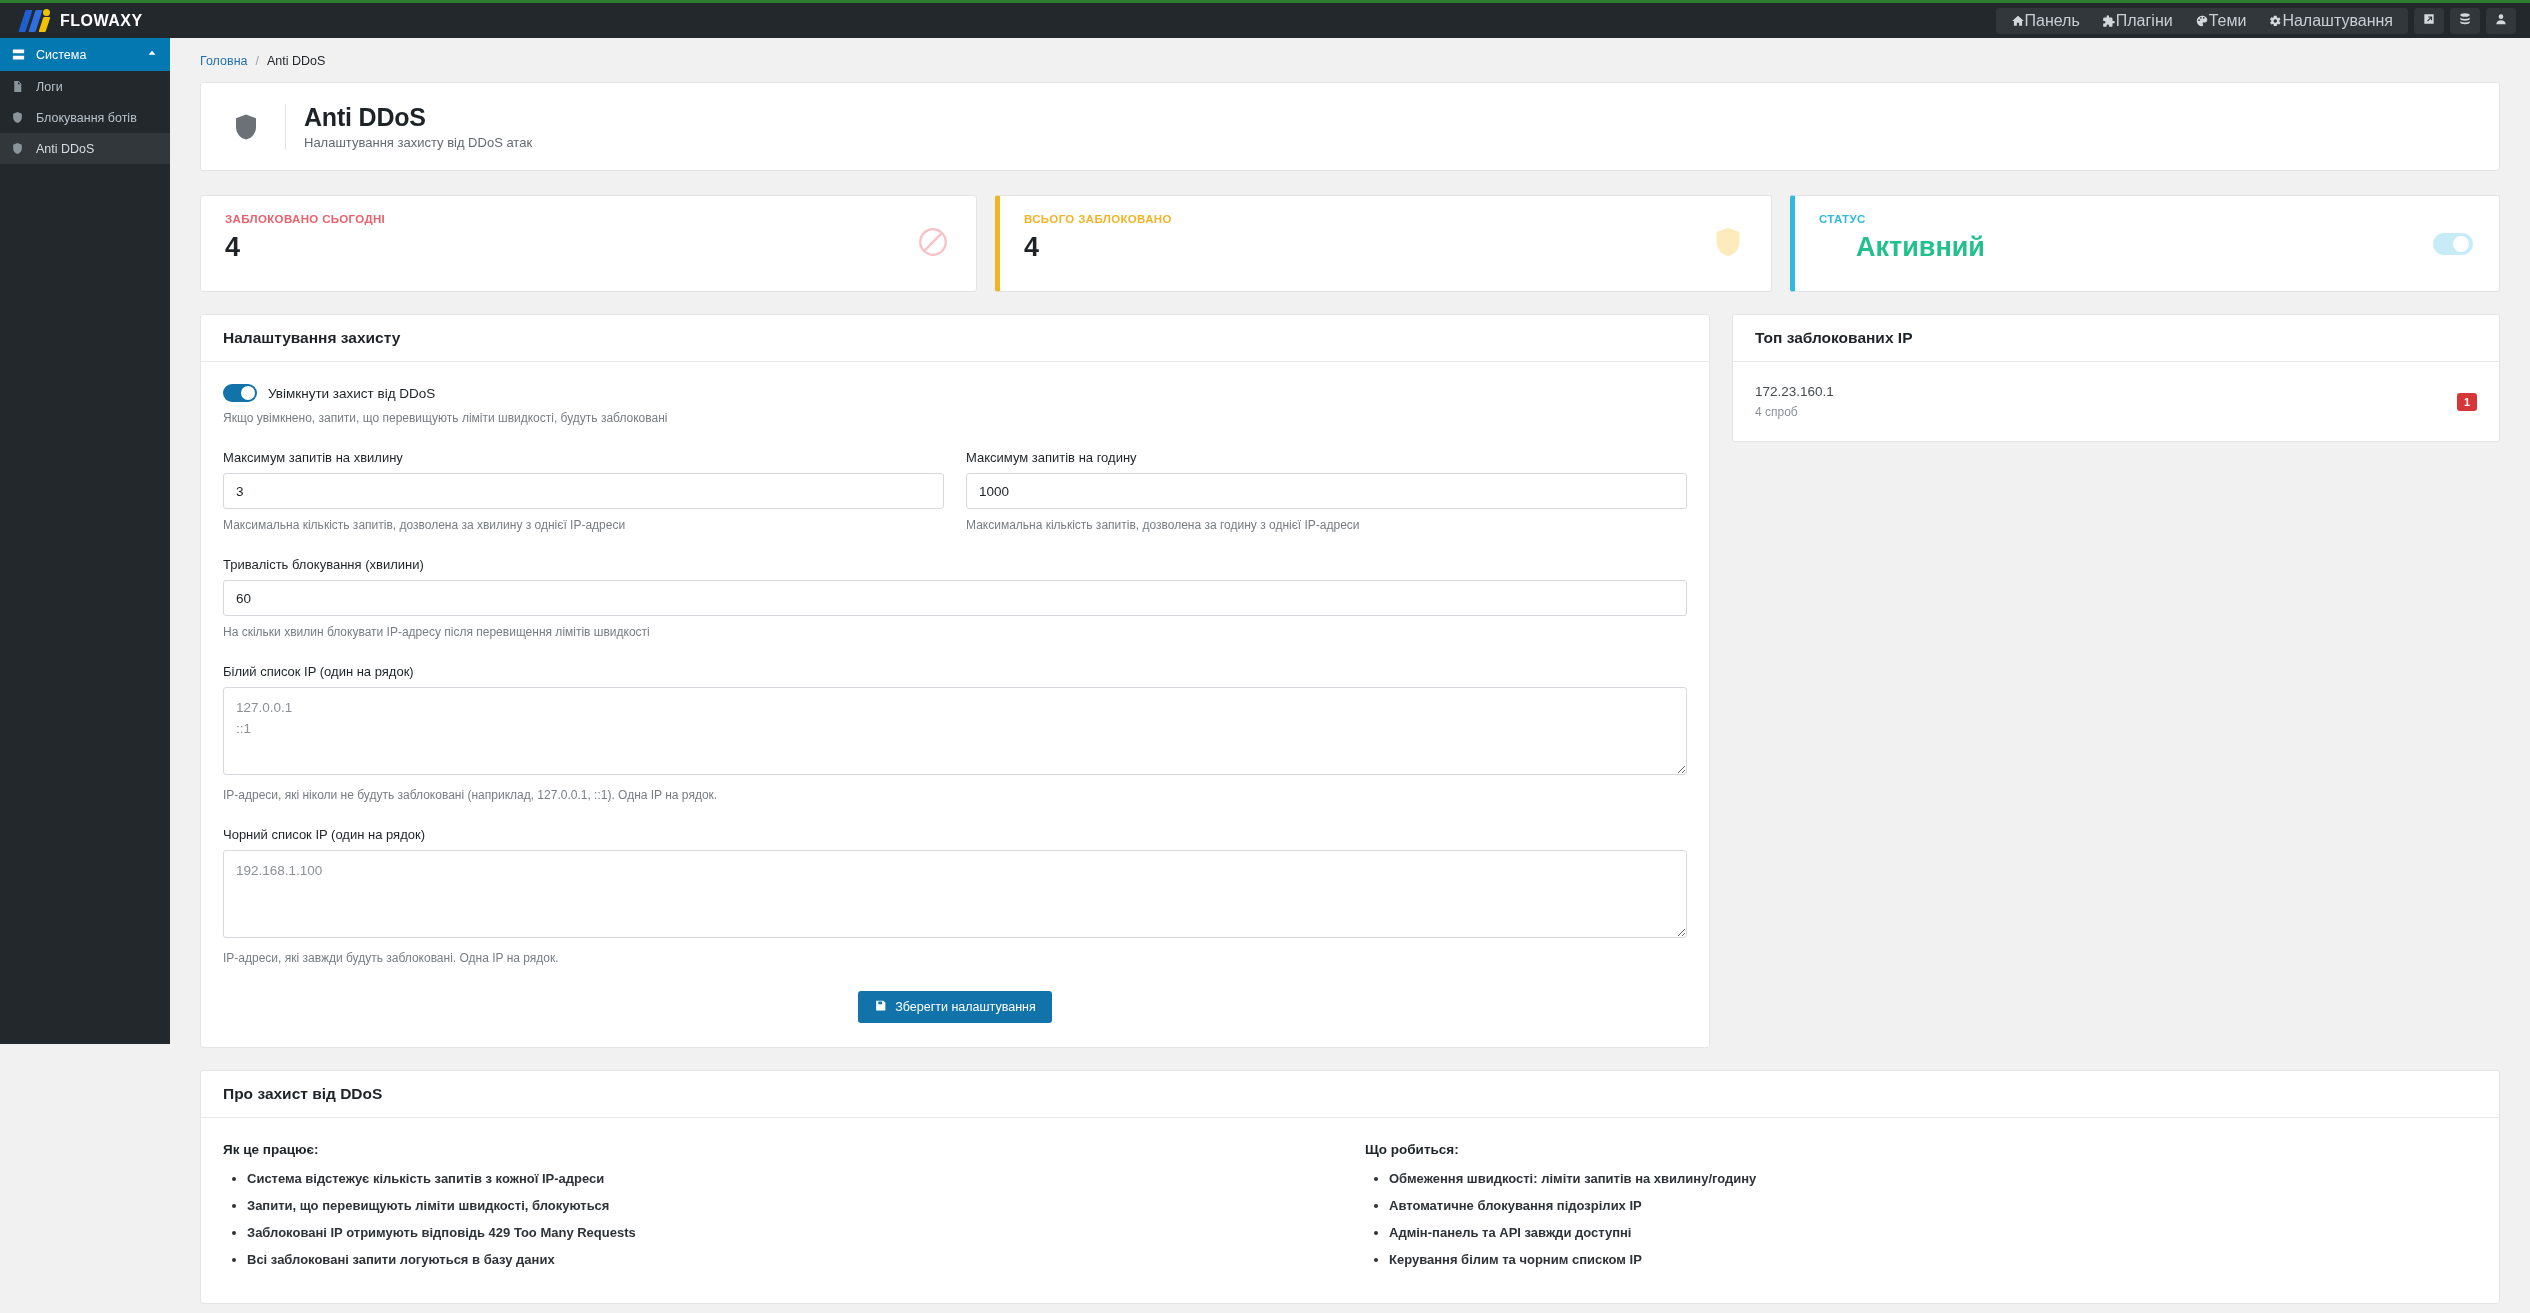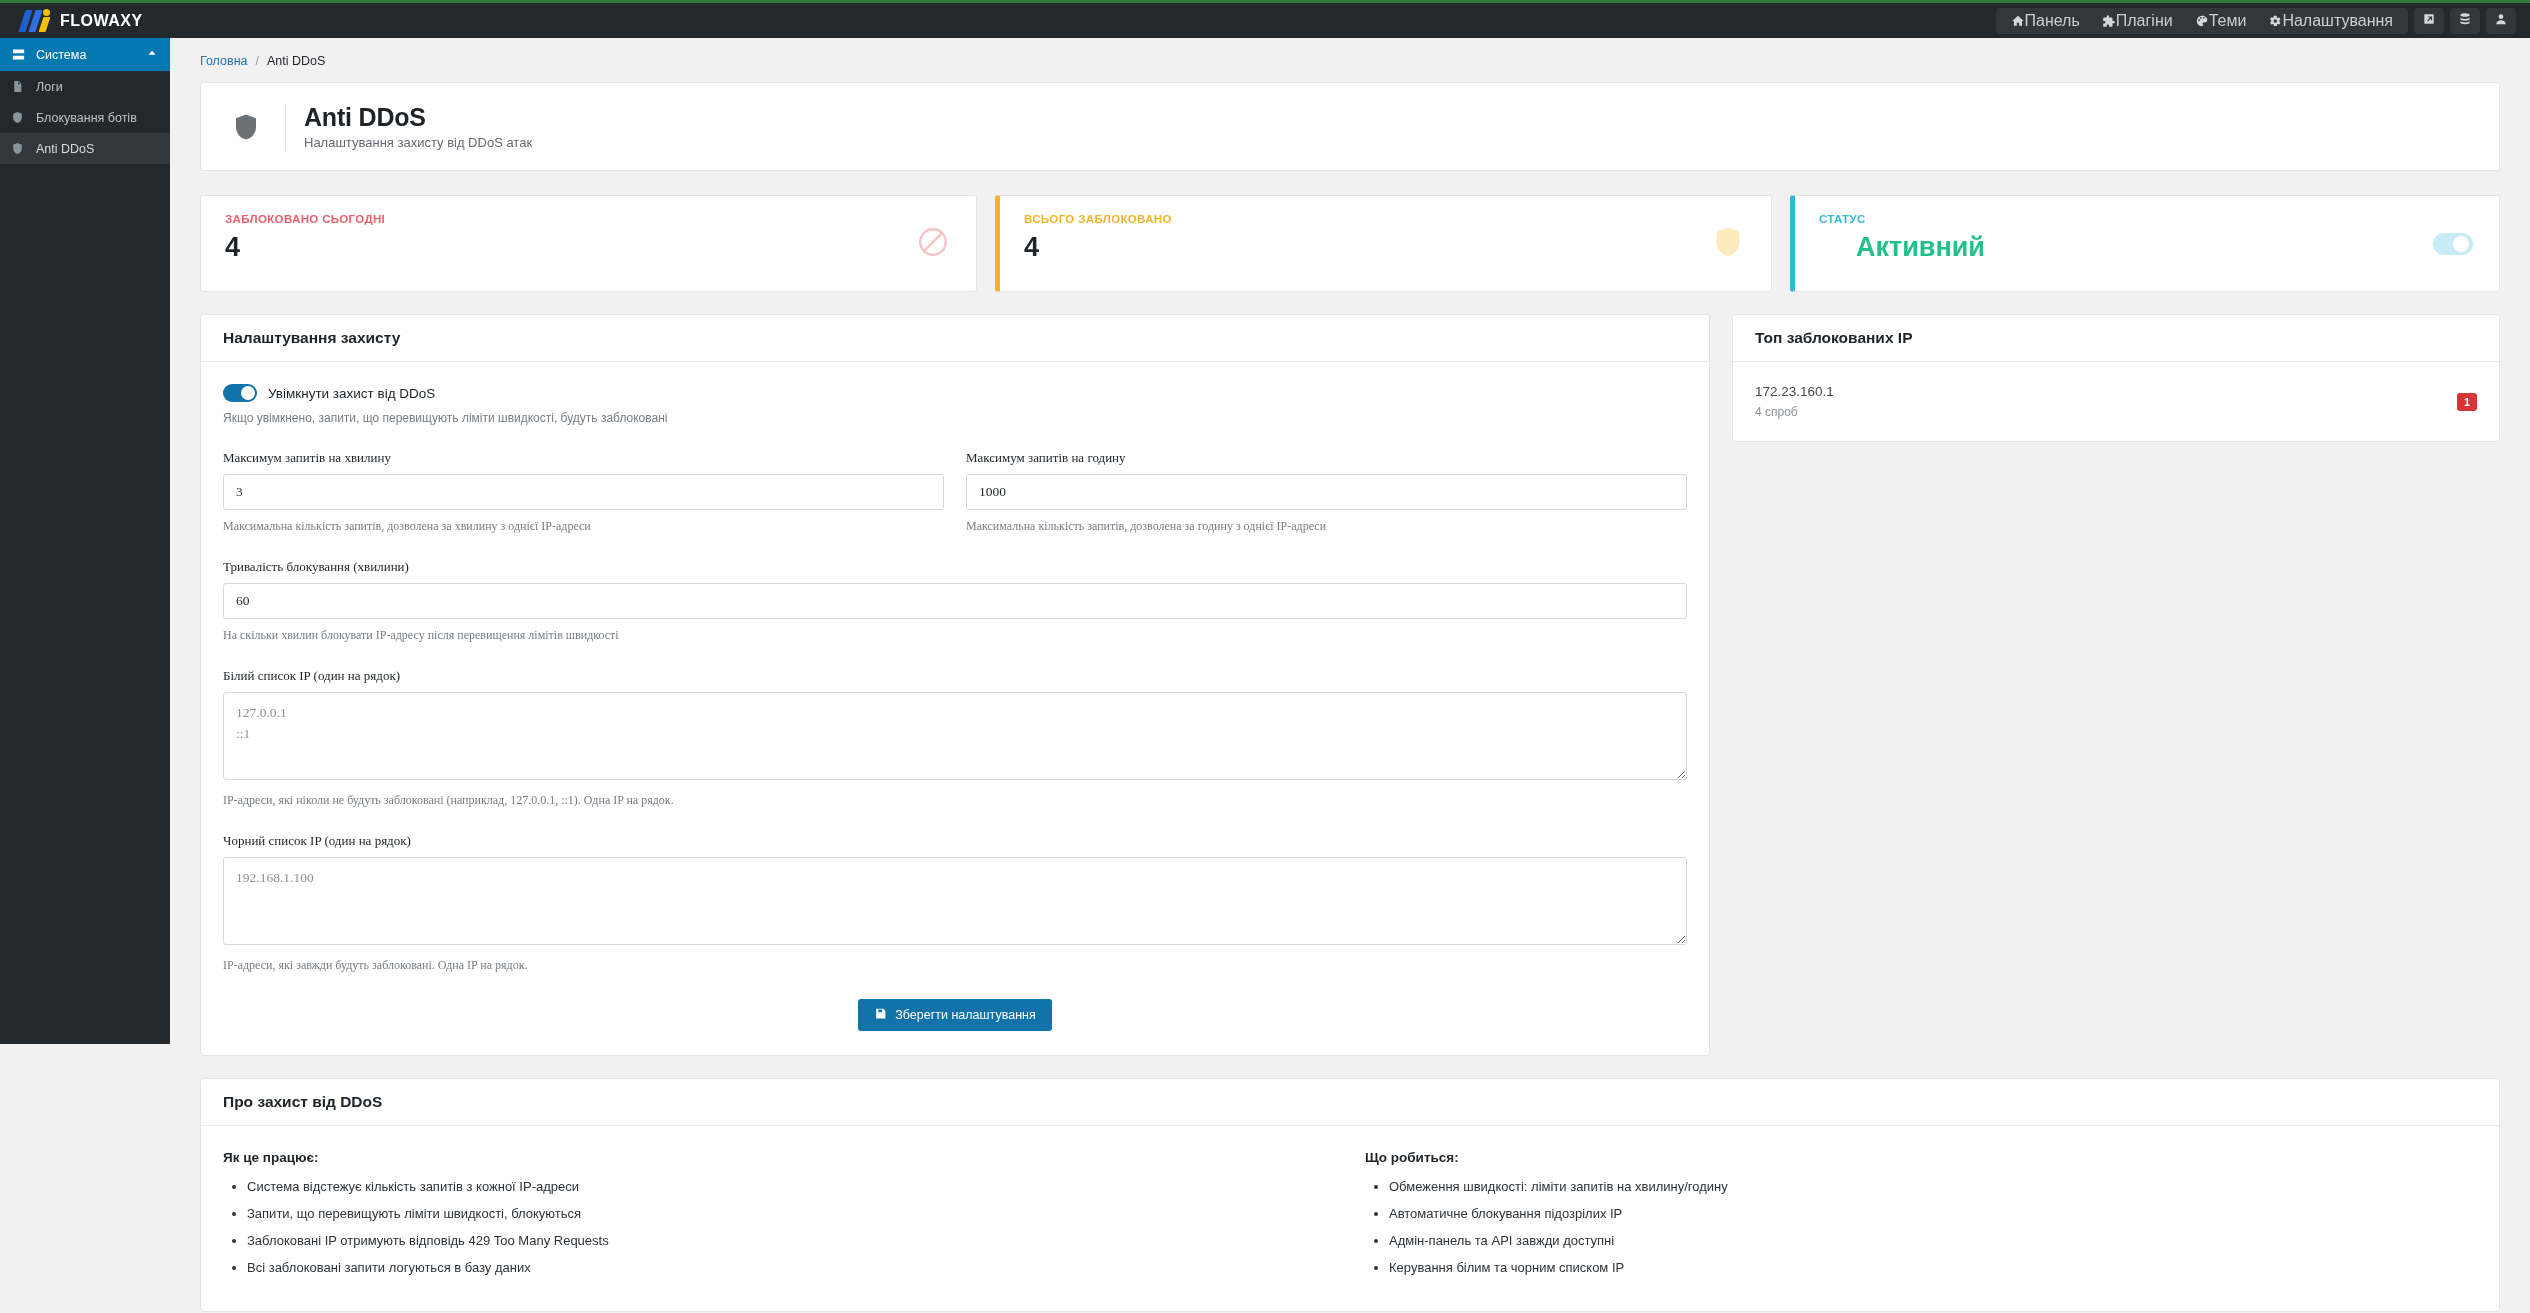--- a/index.html
+++ b/index.html
@@ -177,21 +177,21 @@
   .toggle::after {
     content: ""; position: absolute; top: 2px; right: 2px;
     width: 14px; height: 14px; border-radius: 50%; background: #fff;
   }
   .toggle-label { font-size: 13.5px; color: #1d2327; }
   .help {
     font-size: 12px; color: #777d83; margin-top: 9px;
   }
 
   .field-grid { display: flex; gap: 22px; margin-top: 25px; }
-  .field { flex: 1; font-family: Liberation Serif, serif; }
+  .field { flex: 1; }
   .field label {
     display: block; font-size: 13px; color: #1d2327; margin-bottom: 8px;
   }
   .field input[type=text] {
     width: 100%; height: 36px; border: 1px solid #d5d9dd; border-radius: 3px;
     padding: 0 12px; font-size: 13.5px; color: #1d2327; background: #fff;
     font-family: inherit;
   }
   .field .help { margin-top: 9px; }
   .field textarea {
@@ -222,21 +222,21 @@
     border-radius: 3px; padding: 3px 7px; min-width: 20px; text-align: center;
   }
 
   
   .about { margin: 22px 30px 30px 30px; }
   .about-cols { display: flex; gap: 30px; padding-top: 2px; }
   .about-col { flex: 1; }
   .about-col h4 {
     margin: 0 0 14px 0; font-size: 13.5px; color: #1d2327; font-weight: bold;
   }
-  .about-col ul { margin: 0; padding-left: 24px; }
+  .about-col ul { margin: 0; padding-left: 24px; font-weight: bold; }
   .about-col li {
     font-size: 13px; color: #2d3338; margin-bottom: 10px; line-height: 1.3;
   }
 </style>
 </head>
 <body>
 
 <div class="top-hairline"></div>
 
 <div class="adminbar">

